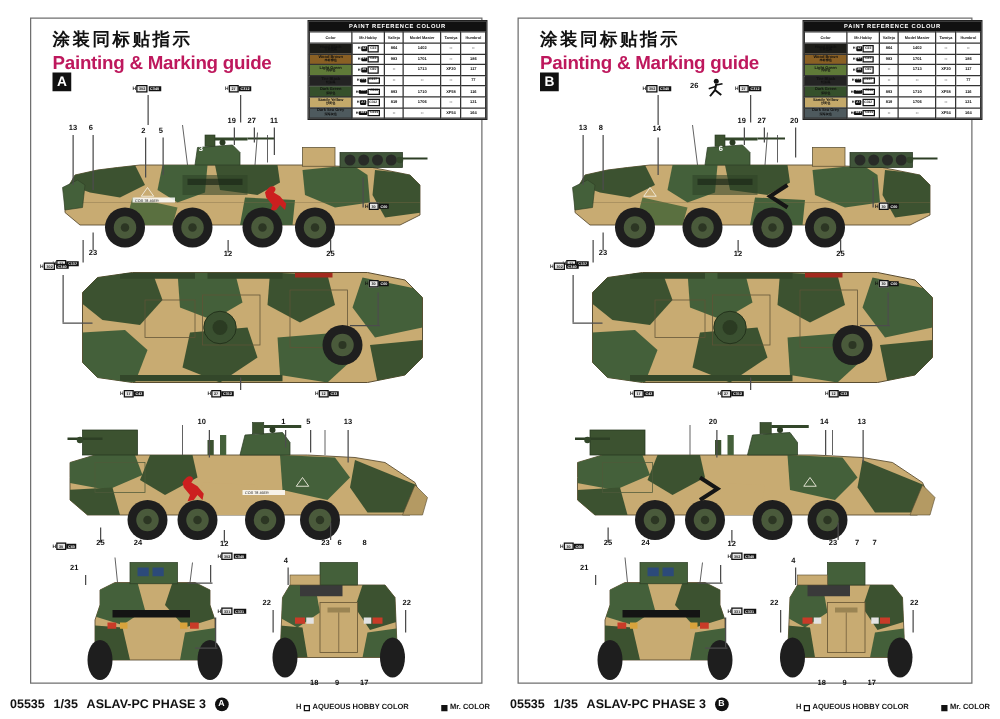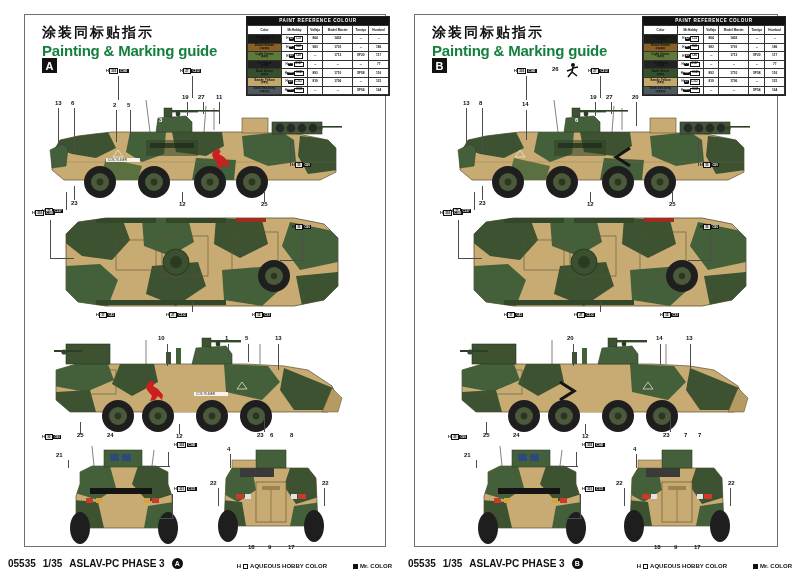--- a/index.html
+++ b/index.html
@@ -25,21 +25,21 @@
   .page.right .page-frame { left: 14px; right: 22px; }
 
   
   .hdr { position: absolute; left: 42px; top: 24px; }
   .hdr-cn {
     font-size: 14px; font-weight: bold; color: #111;
     letter-spacing: 2px; line-height: 1.2;
     font-family: "DejaVu Sans", sans-serif;
   }
   .hdr-en {
-    font-size: 15px; font-weight: bold; color: #15803d;
+    font-size: 15px; font-weight: bold; color: #be185d;
     margin-top: 1px; letter-spacing: -0.2px;
   }
   .panel-tag {
     position: absolute; left: 42px; top: 58px;
     width: 15px; height: 15px; background: #111; color: #fff;
     font-size: 11px; font-weight: bold;
     display: flex; align-items: center; justify-content: center;
   }
 
   

